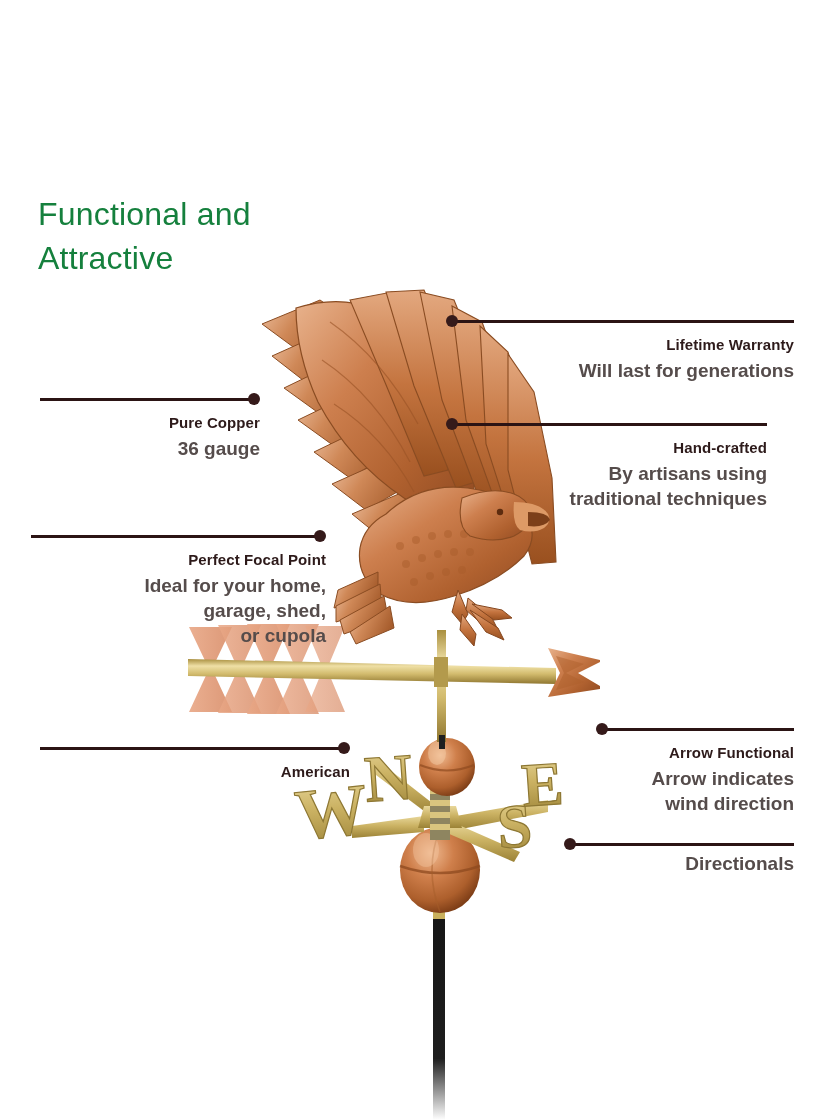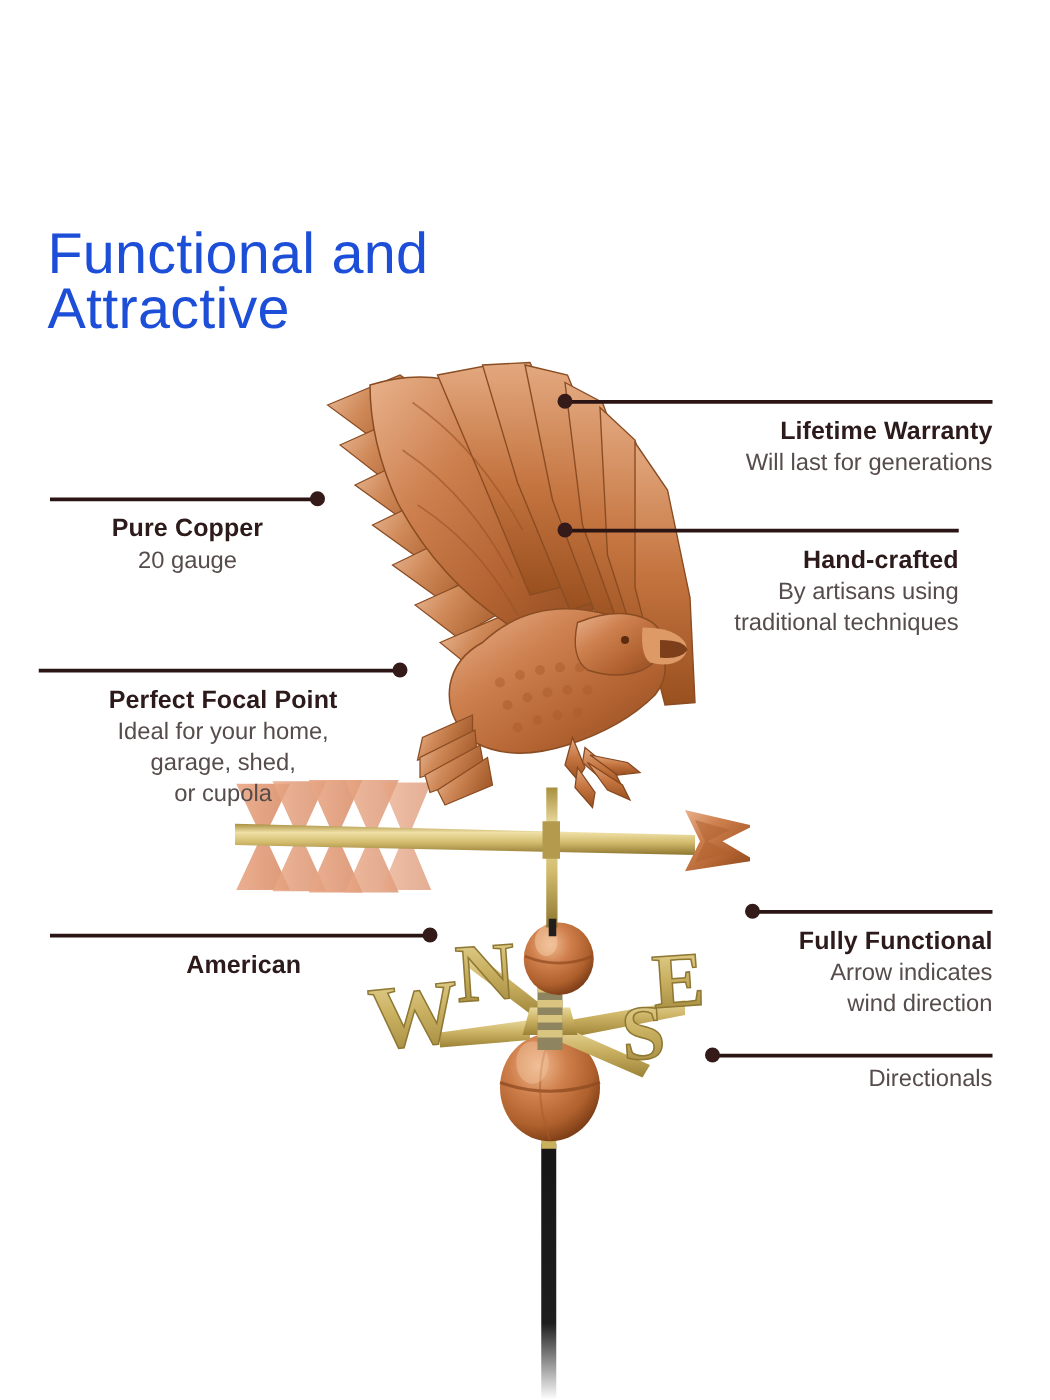--- a/index.html
+++ b/index.html
@@ -17,27 +17,27 @@
     width: 840px;
     height: 1120px;
     background: #ffffff;
     overflow: hidden;
   }
 
   
   #page-title {
     position: absolute;
     left: 38px;
-    top: 180px;
+    top: 192px;
     width: 420px;
-    font-size: 46px;
+    font-size: 32px;
     line-height: 44px;
     font-weight: 300;
     letter-spacing: 0.2px;
-    color: #1d4ed8;
+    color: #15803d;
     white-space: pre-line;
   }
 
   
   .callout {
     position: absolute;
   }
   .callout .rule {
     position: relative;
     height: 12px;
@@ -50,39 +50,39 @@
   }
   .callout .rule .dot {
     position: absolute;
     top: 0px;
     width: 12px;
     height: 12px;
     border-radius: 50%;
     background: #351a1a;
   }
   .callout .heading {
-    font-size: 20px;
+    font-size: 15px;
     font-weight: 700;
     color: #2d1a1a;
     letter-spacing: 0.1px;
     margin-top: 6px;
     line-height: 24px;
   }
   .callout .body {
     font-size: 19px;
-    font-weight: 400;
+    font-weight: 700;
     color: #554c4b;
     line-height: 25px;
     margin-top: 1px;
     white-space: pre-line;
   }
 
   
   .callout.left .heading,
-  .callout.left .body { text-align: center; }
+  .callout.left .body { text-align: right; }
   .callout.left .rule .line { left: 0; right: 10px; }
   .callout.left .rule .dot { right: 0; }
 
   
   .callout.right .heading,
   .callout.right .body { text-align: right; }
   .callout.right .rule .line { left: 10px; right: 0; }
   .callout.right .rule .dot { left: 0; }
 
   
@@ -306,21 +306,21 @@
     <div class="body">By artisans using
 traditional techniques</div>
   </div>
 
   <div class="callout left" style="left:40px; top:393px; width:220px;">
     <div class="rule">
       <span class="line"></span>
       <span class="dot"></span>
     </div>
     <div class="heading">Pure Copper</div>
-    <div class="body">20 gauge</div>
+    <div class="body">36 gauge</div>
   </div>
 
   <div class="callout left" style="left:31px; top:530px; width:295px;">
     <div class="rule">
       <span class="line"></span>
       <span class="dot"></span>
     </div>
     <div class="heading">Perfect Focal Point</div>
     <div class="body">Ideal for your home,
 garage, shed,
@@ -333,21 +333,21 @@
       <span class="dot"></span>
     </div>
     <div class="heading">American</div>
   </div>
 
   <div class="callout right" style="left:596px; top:723px; width:198px;">
     <div class="rule">
       <span class="line"></span>
       <span class="dot"></span>
     </div>
-    <div class="heading">Fully Functional</div>
+    <div class="heading">Arrow Functional</div>
     <div class="body">Arrow indicates
 wind direction</div>
   </div>
 
   <div class="callout right" style="left:564px; top:838px; width:230px;">
     <div class="rule">
       <span class="line"></span>
       <span class="dot"></span>
     </div>
     <div class="body">Directionals</div>

